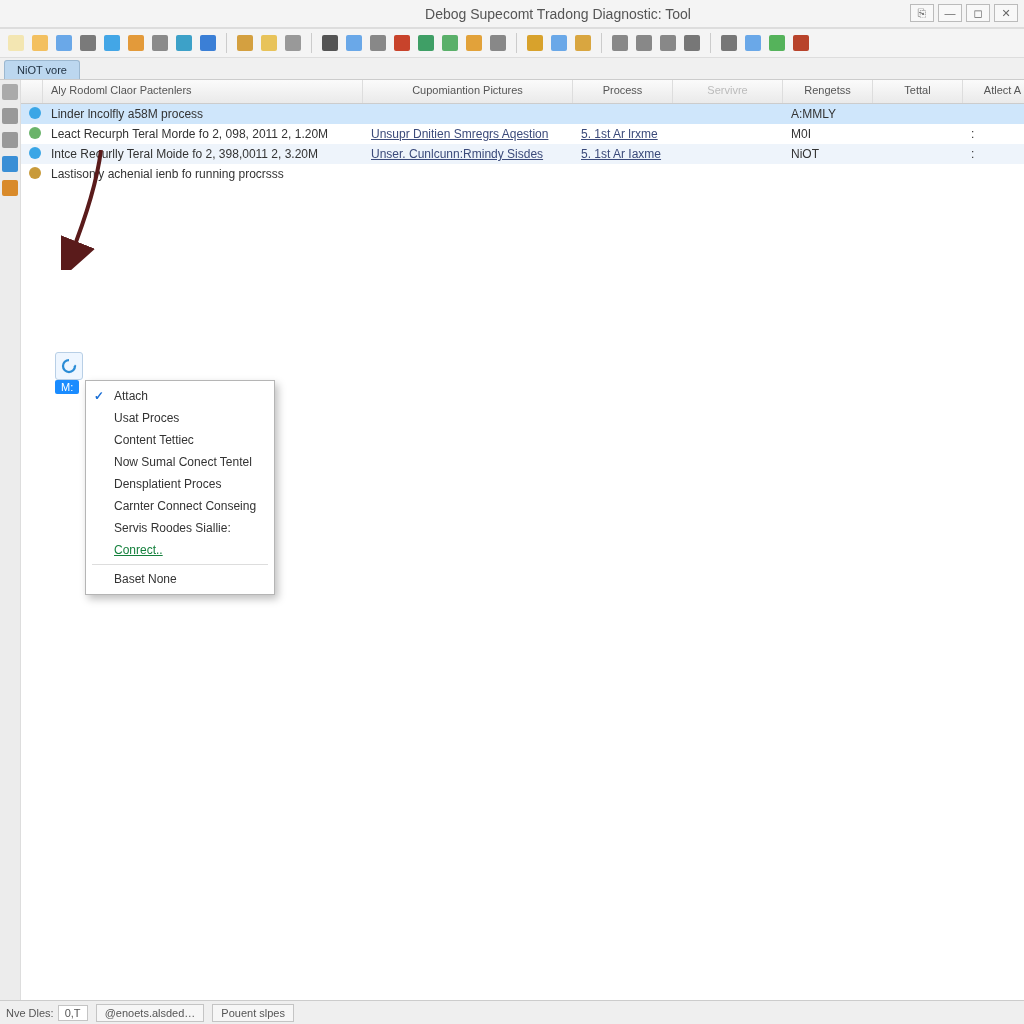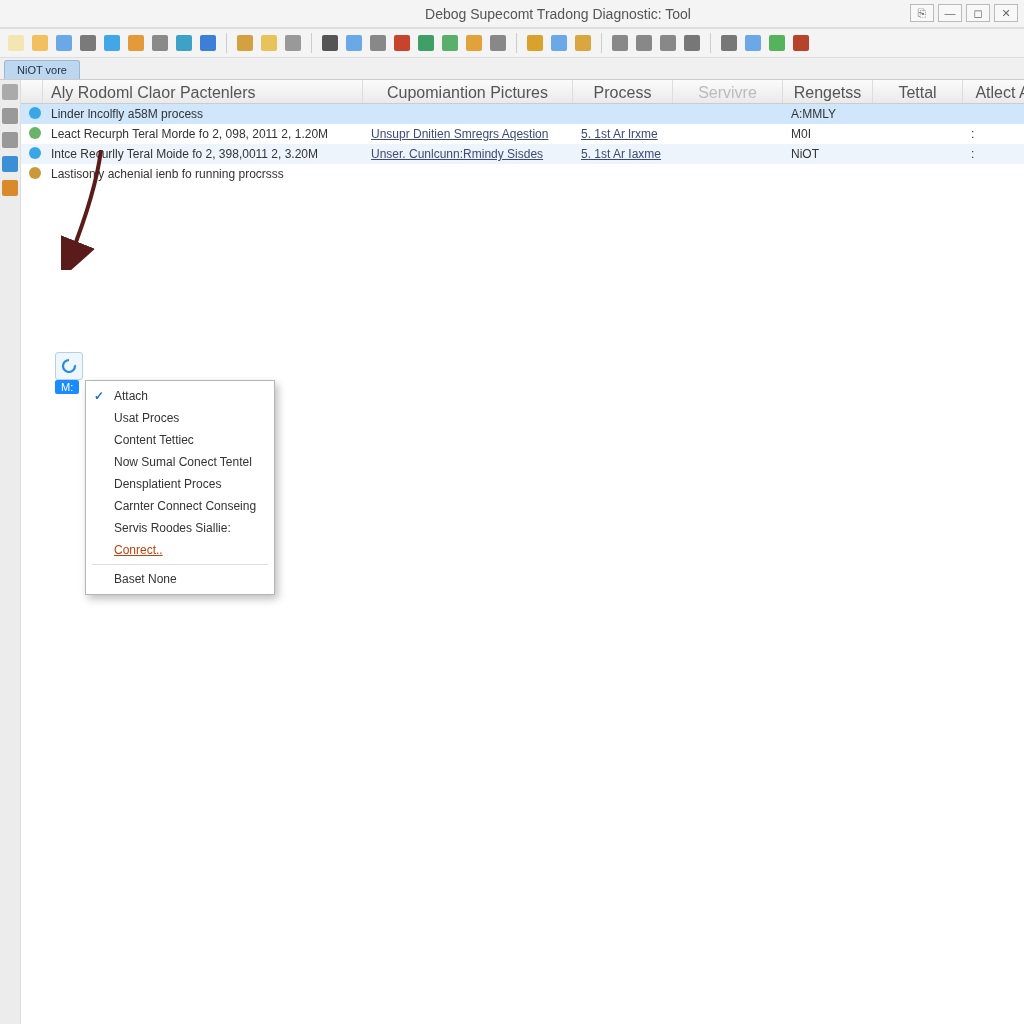--- a/index.html
+++ b/index.html
@@ -29,21 +29,21 @@
 
   
   .body { flex:1; display:flex; min-height:0; }
   .leftbar { width:22px; background:#ececec; border-right:1px solid #ddd; display:flex; flex-direction:column; gap:8px; padding:4px 2px; }
   .lbtn { width:16px; height:16px; border-radius:2px; }
 
   .main { flex:1; display:flex; flex-direction:column; position:relative; background:#fff; }
 
   
   .thead { display:flex; height:24px; background:linear-gradient(#fbfbfb,#eaeaea); border-bottom:1px solid #ccc; }
-  .th { border-right:1px solid #ddd; padding:4px 8px; color:#555; font-size:16px; text-align:center; white-space:nowrap; overflow:hidden; }
+  .th { border-right:1px solid #ddd; padding:4px 8px; color:#555; font-size:11px; text-align:center; white-space:nowrap; overflow:hidden; }
   .th.disabled { color:#bbb; }
 
   .c0 { width:22px; }
   .c1 { width:320px; text-align:left; }
   .c2 { width:210px; }
   .c3 { width:100px; }
   .c4 { width:110px; }
   .c5 { width:90px; }
   .c6 { width:90px; }
   .c7 { width:80px; }
@@ -62,21 +62,21 @@
 
   
   .proc-icon { position:absolute; left:34px; top:272px; width:28px; height:28px; border:1px solid #b8cfe6; border-radius:3px; background:#eef6ff; display:flex; align-items:center; justify-content:center; }
   .proc-icon svg { width:18px; height:18px; }
   .proc-label { position:absolute; left:34px; top:300px; padding:1px 6px; background:#1a8cff; color:#fff; font-size:11px; border-radius:2px; }
 
   
   .ctx { position:absolute; left:64px; top:300px; width:190px; background:#fff; border:1px solid #b5b5b5; box-shadow:3px 4px 8px rgba(0,0,0,0.25); padding:4px 0; }
   .ctx .mi { display:flex; align-items:center; height:22px; padding:0 10px 0 28px; position:relative; font-size:12px; }
   .ctx .mi.check::before { content:"✓"; position:absolute; left:8px; color:#1a6fd6; font-weight:bold; }
-  .ctx .mi.link { color:#c2410c; text-decoration:underline;text-align:right; }
+  .ctx .mi.link { color:#15803d; text-decoration:underline;text-align:right; }
   .ctx hr { border:none; border-top:1px solid #ddd; margin:3px 6px; }
 
   
   .status { height:24px; display:flex; align-items:center; gap:8px; padding:0 6px; background:#efefef; border-top:1px solid #ccc; font-size:11px; color:#555; }
   .status .field { display:inline-flex; align-items:center; gap:4px; }
   .status .box { border:1px solid #c4c4c4; background:#fff; padding:1px 6px; min-width:30px; }
   .status .btn { border:1px solid #c4c4c4; background:#f6f6f6; padding:2px 8px; }
 </style>
 </head>
 <body>
@@ -287,14 +287,22 @@
           <div class="mi">Densplatient Proces</div>
           <div class="mi">Carnter Connect Conseing</div>
           <div class="mi">Servis Roodes Siallie:</div>
           <div class="mi link">Conrect..</div>
           <hr>
           <div class="mi">Baset None</div>
         </div>
     </div>
   </div>
 
+  <div class="status">
+    <span class="field">
+      <span>Nve Dles:</span>
+      <span class="box">0,T</span>
+    </span>
+    <span class="btn">@enoets.alsded…</span>
+    <span class="btn">Pouent slpes</span>
+  </div>
 
 </div>
 
 </body></html>

